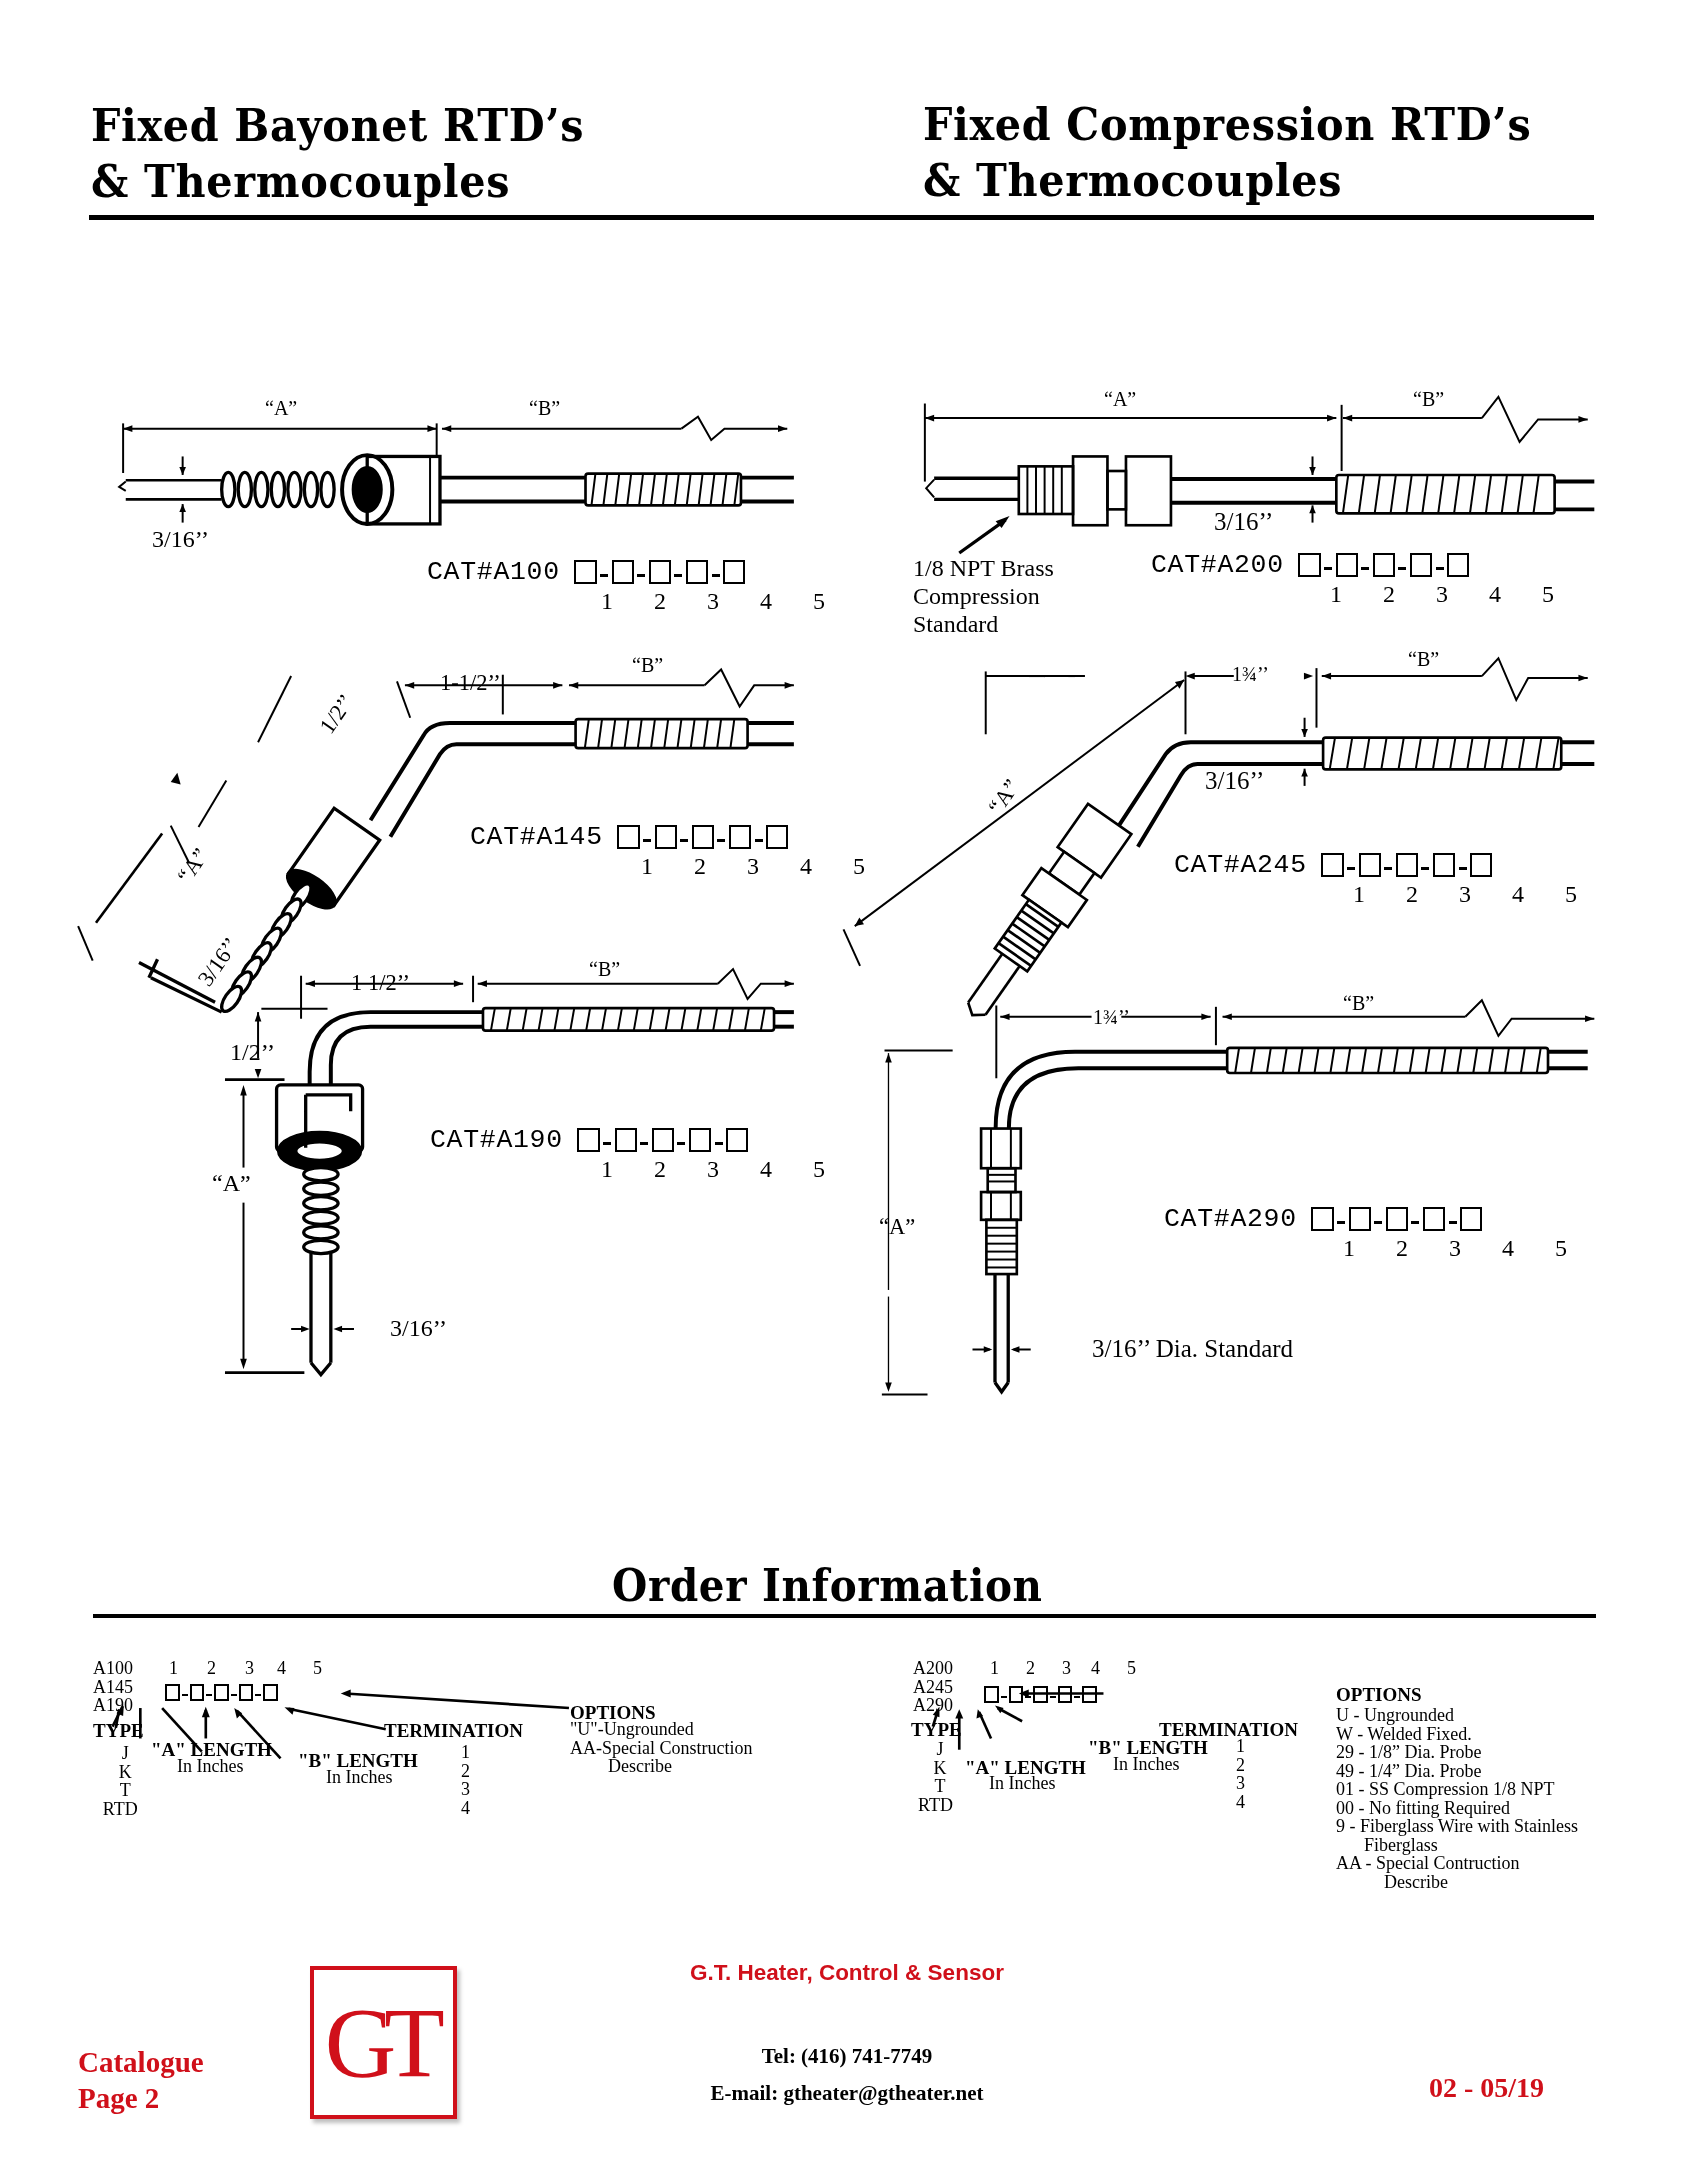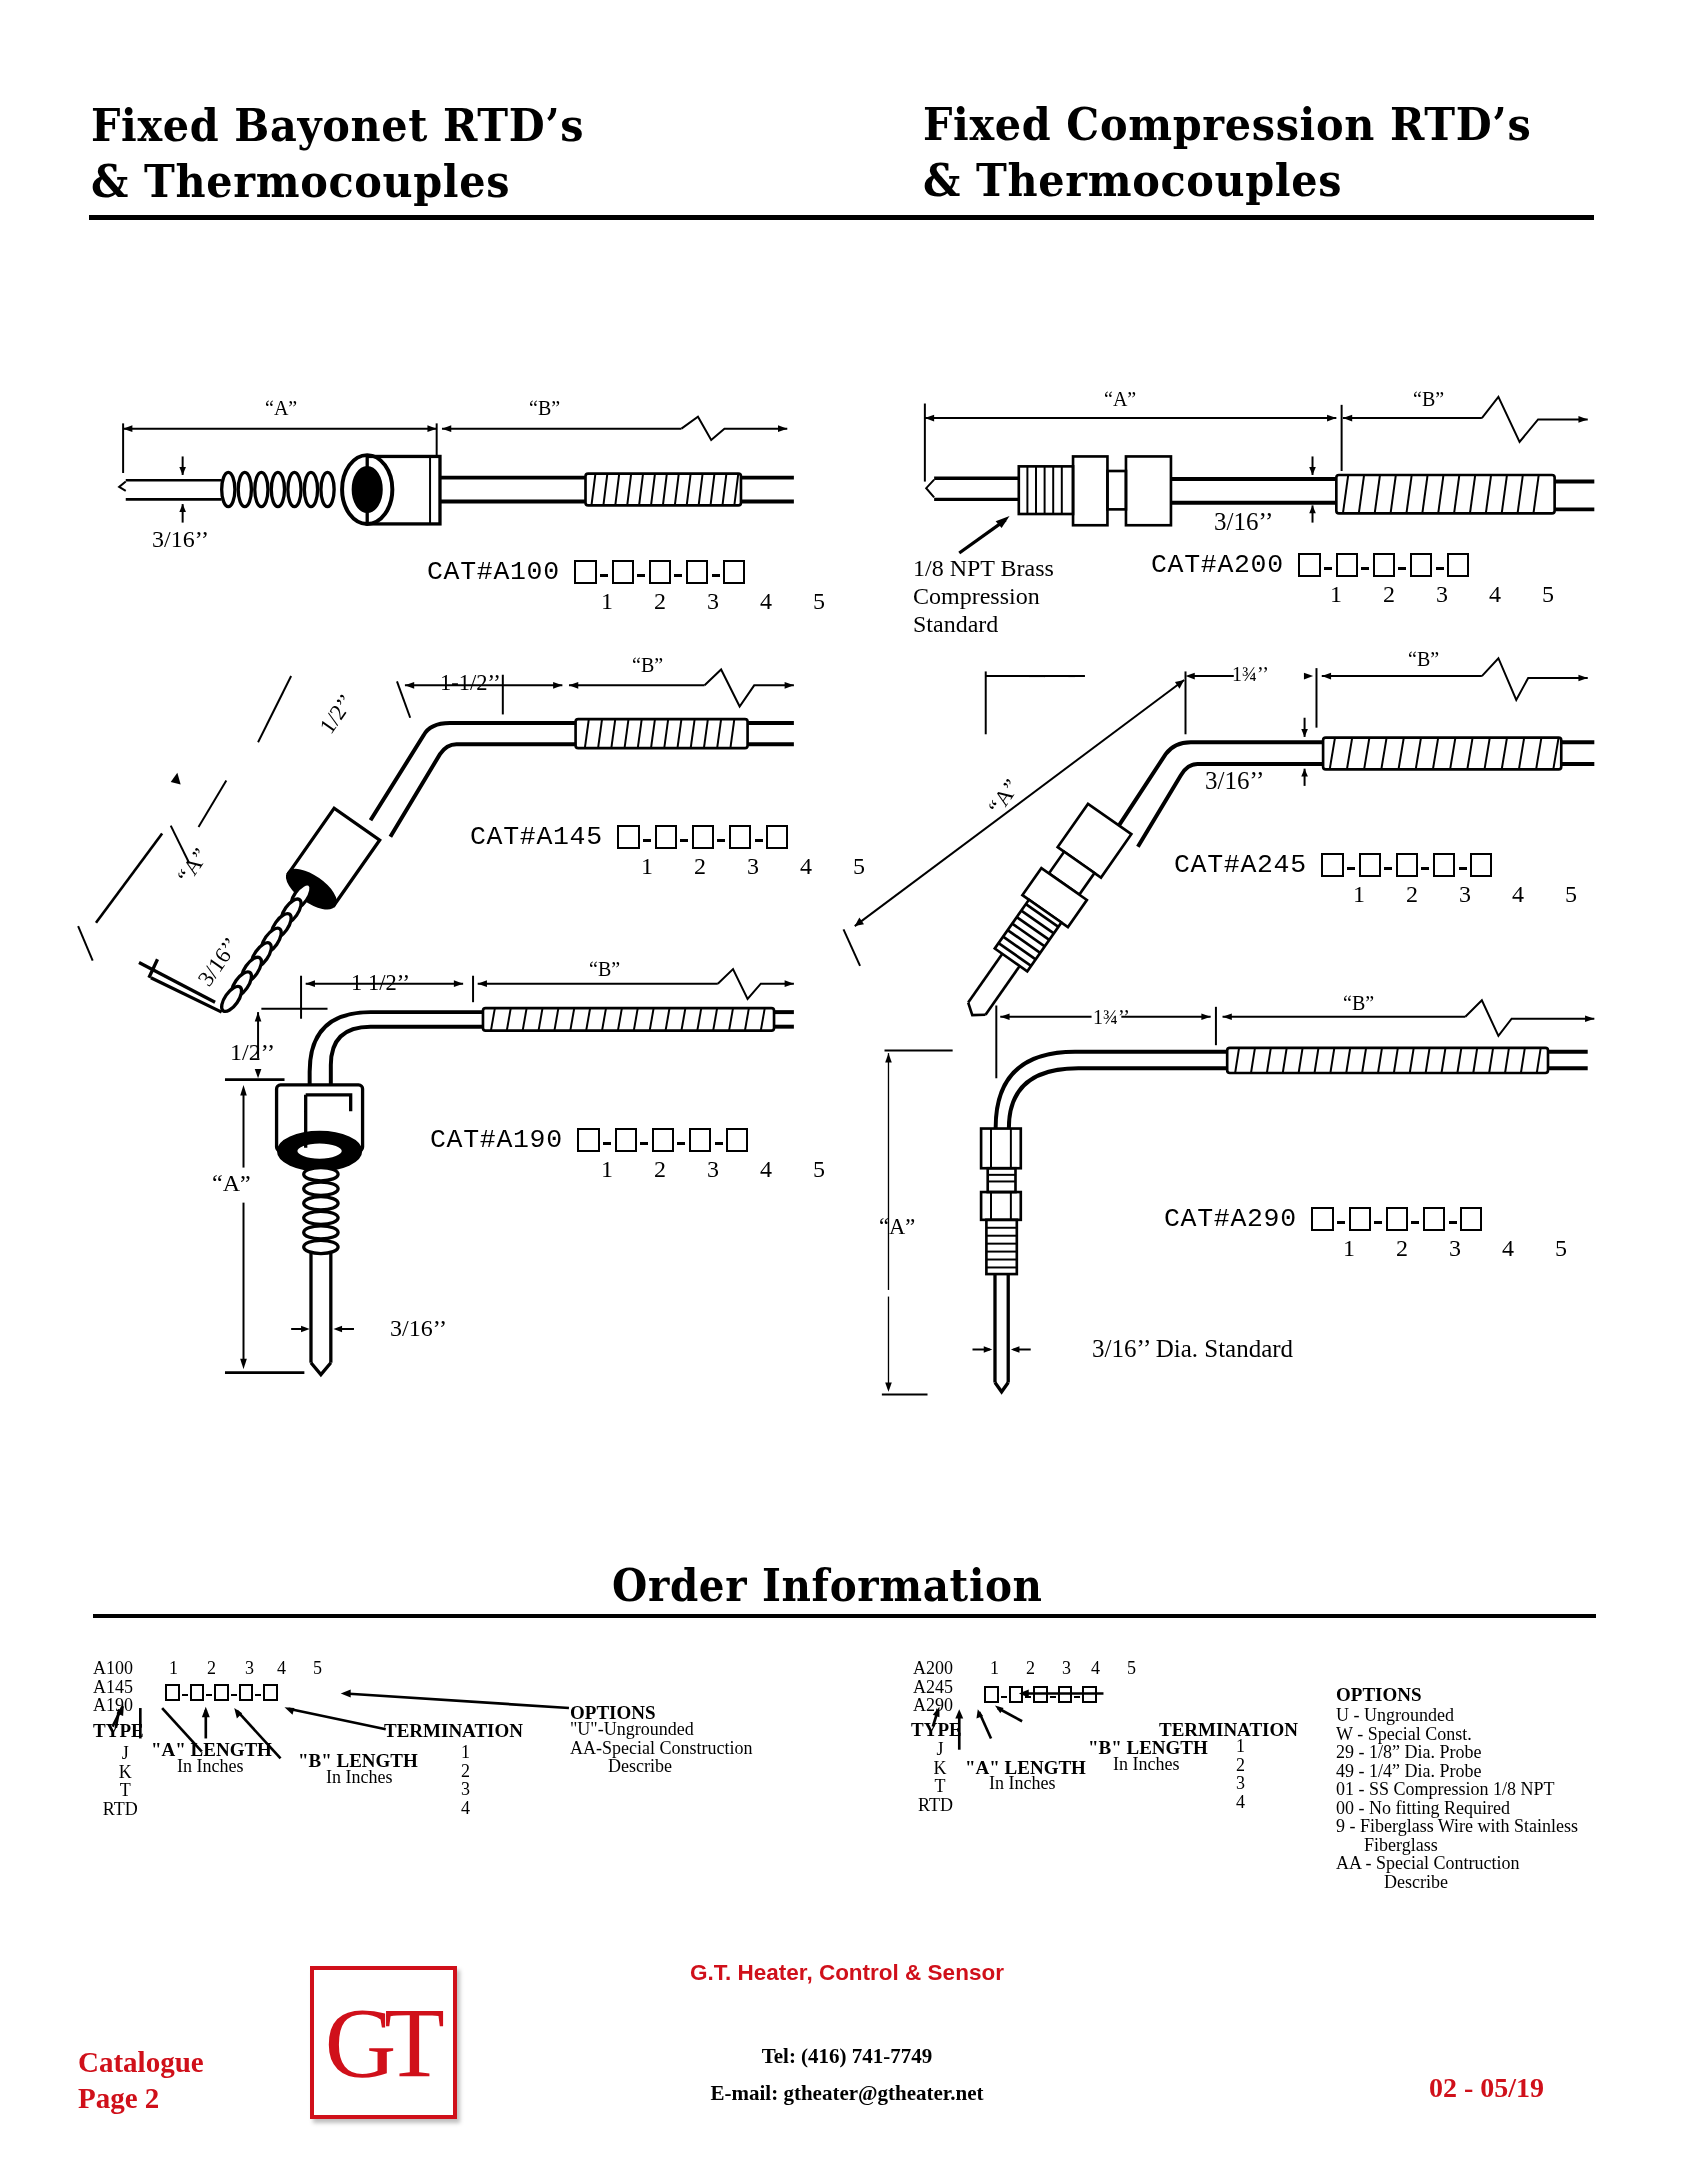--- a/index.html
+++ b/index.html
@@ -797,21 +797,21 @@
 <div class="abs order-b" style="left:1159px; top:1719px;">TERMINATION</div>
 <div class="abs order" style="left:1236px; top:1737px;">
   <div>1</div>
   <div>2</div>
   <div>3</div>
   <div>4</div>
 </div>
 <div class="abs order-b" style="left:1336px; top:1684px;">OPTIONS</div>
 <div class="abs order" style="left:1336px; top:1706px;">
   <div>U - Ungrounded</div>
-  <div>W - Special Const.</div>
+  <div>W - Welded Fixed.</div>
   <div>29 - 1/8” Dia. Probe</div>
   <div>49 - 1/4” Dia. Probe</div>
   <div>01 - SS Compression 1/8 NPT</div>
   <div>00 - No fitting Required</div>
   <div>9 - Fiberglass Wire with Stainless</div>
   <div style="padding-left:28px">Fiberglass</div>
   <div>AA - Special Contruction</div>
   <div style="padding-left:48px">Describe</div>
 </div>
 

